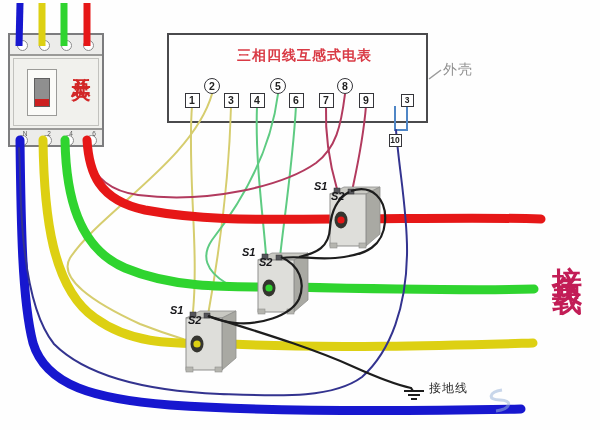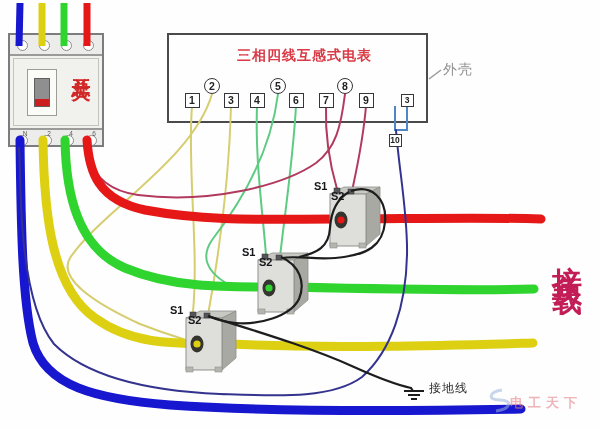--- a/index.html
+++ b/index.html
@@ -22,21 +22,21 @@
   
   #meter-box{position:absolute;left:167px;top:33px;width:261px;height:90px;border:2px solid #4a4a4c;box-sizing:border-box;background:transparent;}
   #meter-title{position:absolute;left:0;right:0;top:14px;text-align:center;font-size:14px;font-weight:bold;
                color:var(--meter-title-red);letter-spacing:1px;}
   .tsq{position:absolute;width:15px;height:15px;border:1.5px solid #35353a;background:#fff;box-sizing:border-box;
        display:flex;align-items:center;justify-content:center;font-size:10.5px;font-weight:bold;color:#222;}
   .tsq.small{width:13px;height:13px;font-size:8.5px;}
   .tcirc{position:absolute;width:16px;height:16px;border:1.5px solid #35353a;border-radius:50%;background:#fff;box-sizing:border-box;
        display:flex;align-items:center;justify-content:center;font-size:10.5px;font-weight:bold;color:#222;}
   
-  .s-label{position:absolute;font-size:11px;font-weight:bold;color:#17171a;}
+  .s-label{position:absolute;font-size:11px;font-weight:bold;font-style:italic;color:#17171a;}
   #enclosure-label{position:absolute;left:443px;top:61px;font-size:14px;color:var(--enclosure-gray);letter-spacing:1px;}
   #ground-label{position:absolute;left:429px;top:380px;font-size:12px;color:#262626;font-weight:500;letter-spacing:1px;}
   #load-label{position:absolute;left:551px;top:242px;writing-mode:vertical-rl;text-orientation:upright;
               font-size:30px;font-weight:bold;color:var(--load-label-pink);letter-spacing:9px;line-height:32px;}
   #watermark-text{position:absolute;left:510px;top:394px;font-size:13px;font-weight:bold;
               color:rgba(228,128,140,0.6);letter-spacing:5px;white-space:nowrap;}
   
   svg{position:absolute;left:0;top:0;}
   .wire{fill:none;}
   .thick{stroke-width:9;stroke-linecap:round;stroke-linejoin:round;}
@@ -185,15 +185,14 @@
 
   <div class="s-label" style="left:314px;top:180px;">S1</div>
   <div class="s-label" style="left:331px;top:190px;">S2</div>
   <div class="s-label" style="left:242px;top:246px;">S1</div>
   <div class="s-label" style="left:259px;top:256px;">S2</div>
   <div class="s-label" style="left:170px;top:304px;">S1</div>
   <div class="s-label" style="left:188px;top:314px;">S2</div>
 
   <div id="ground-label">接地线</div>
   <div id="load-label">接负载</div>
-  <div id="watermark-text">电工天下</div>
 
 </div>
 
 </body></html>

